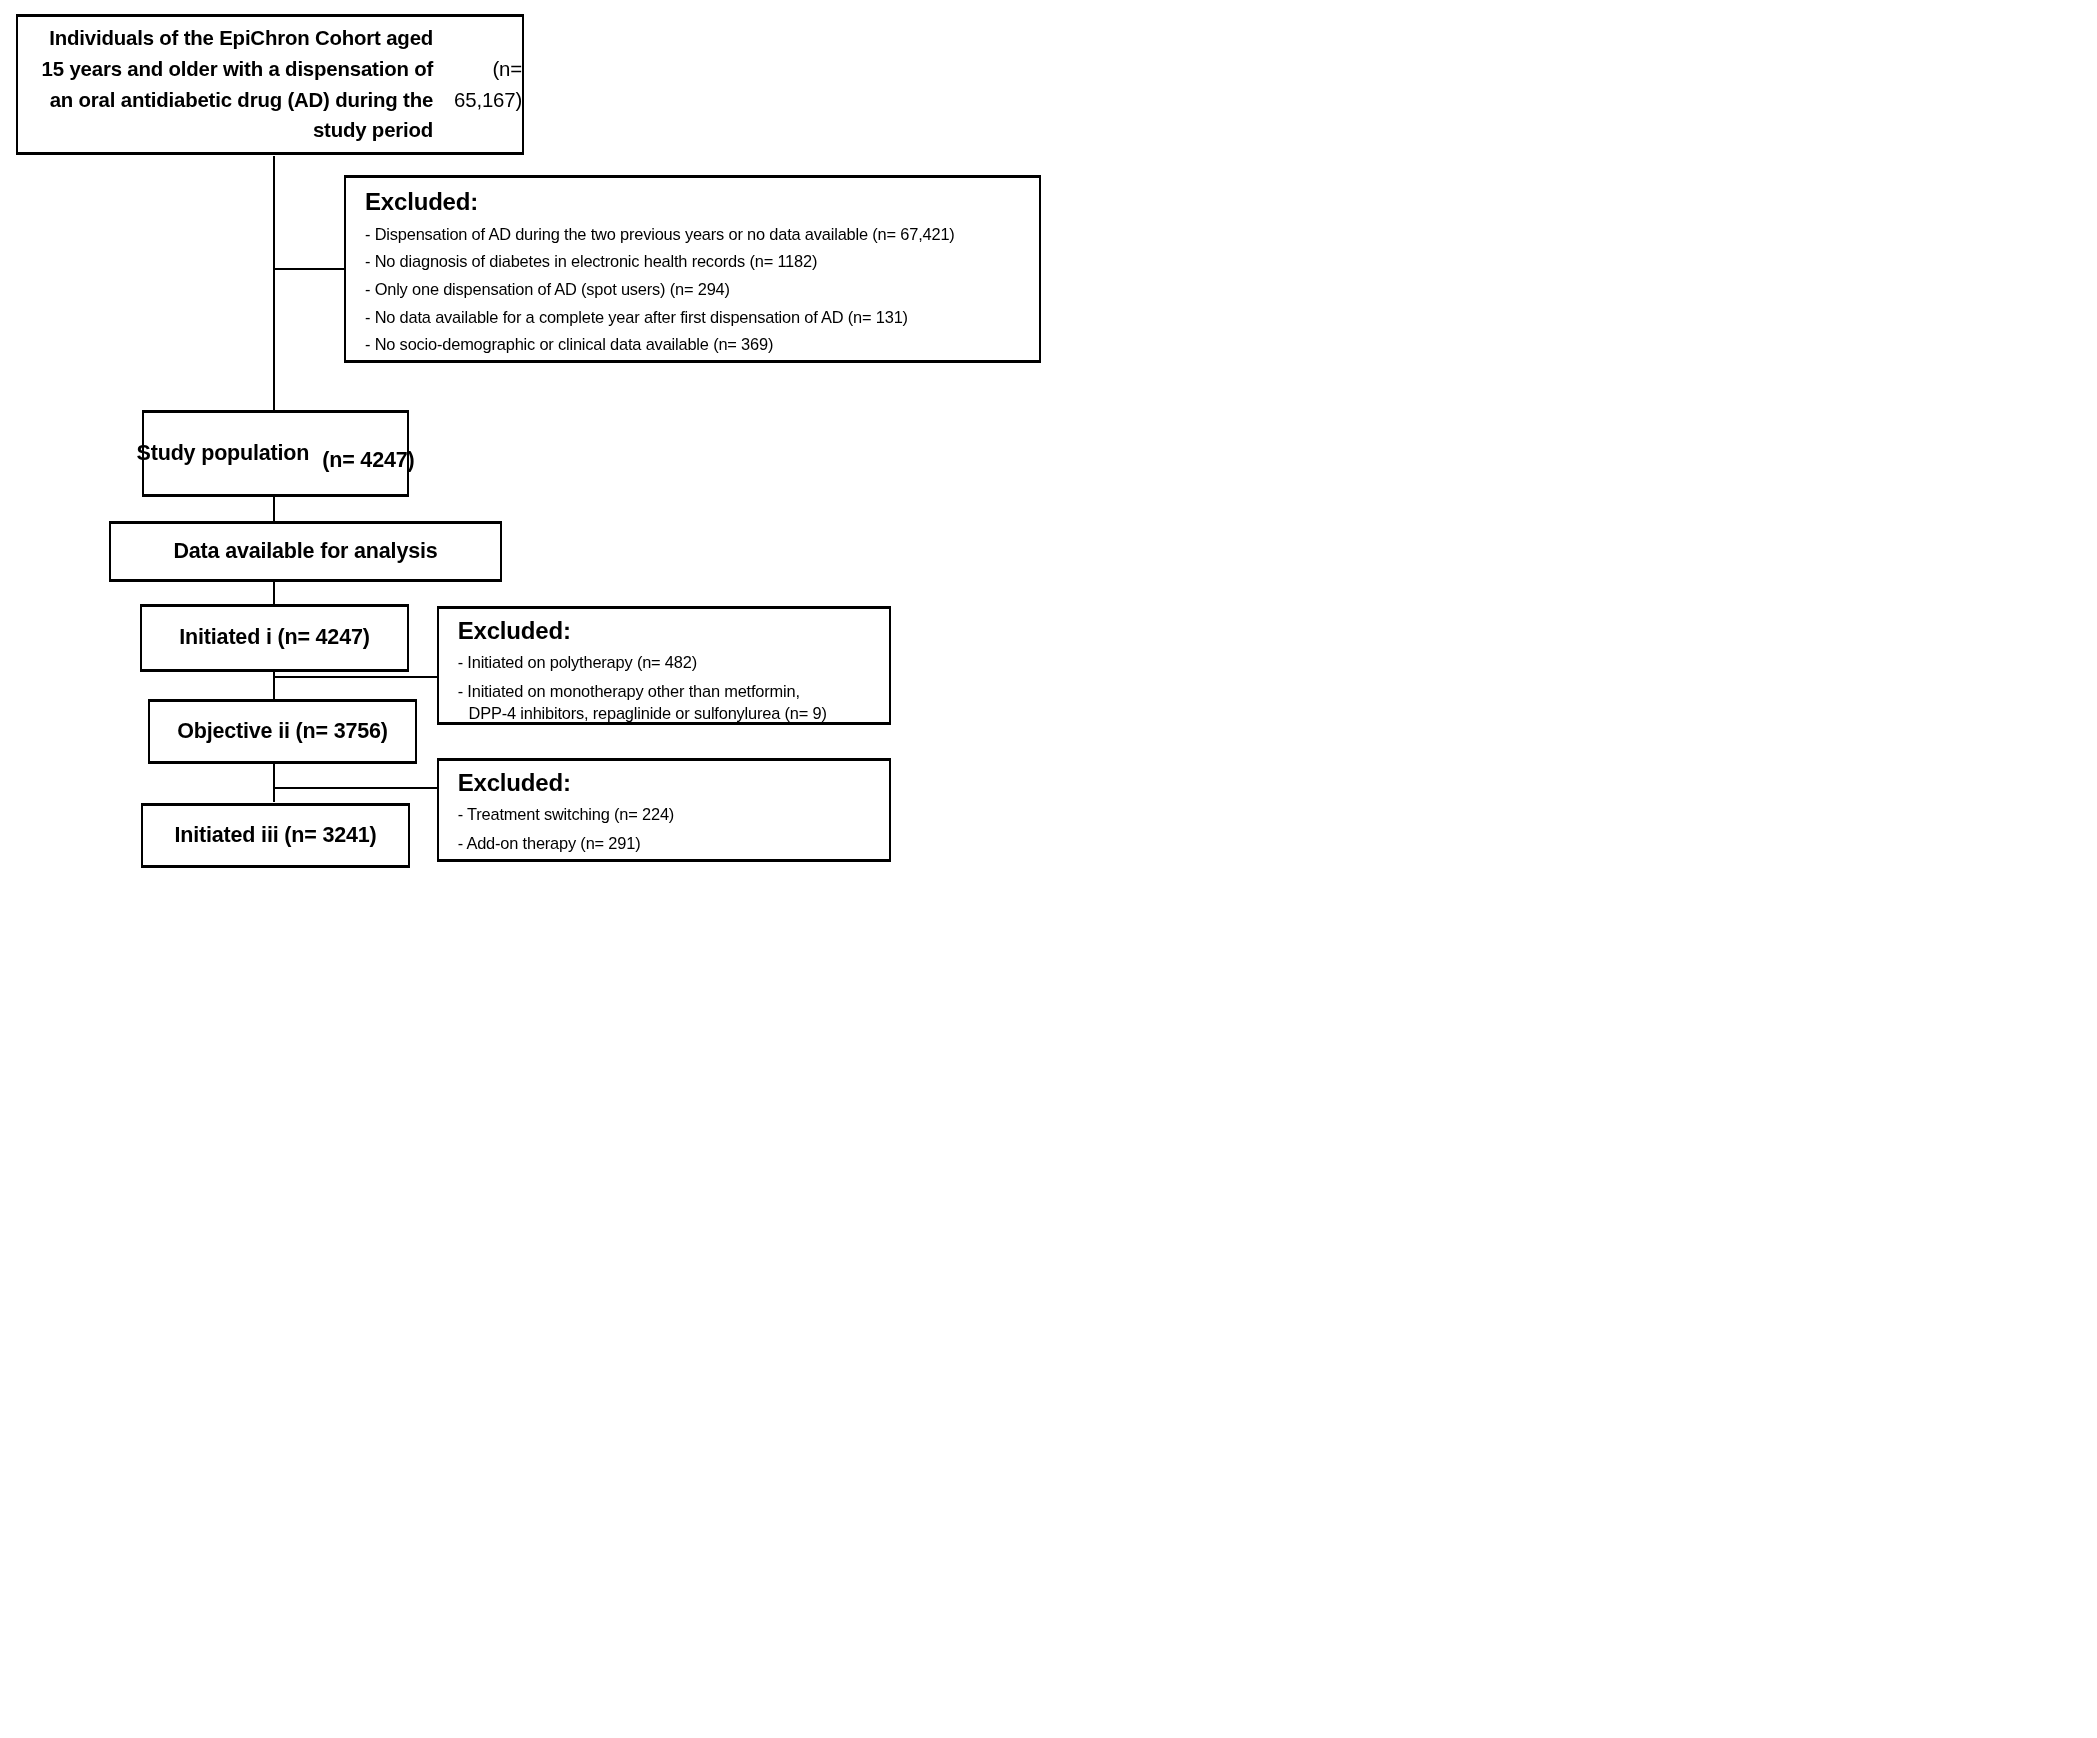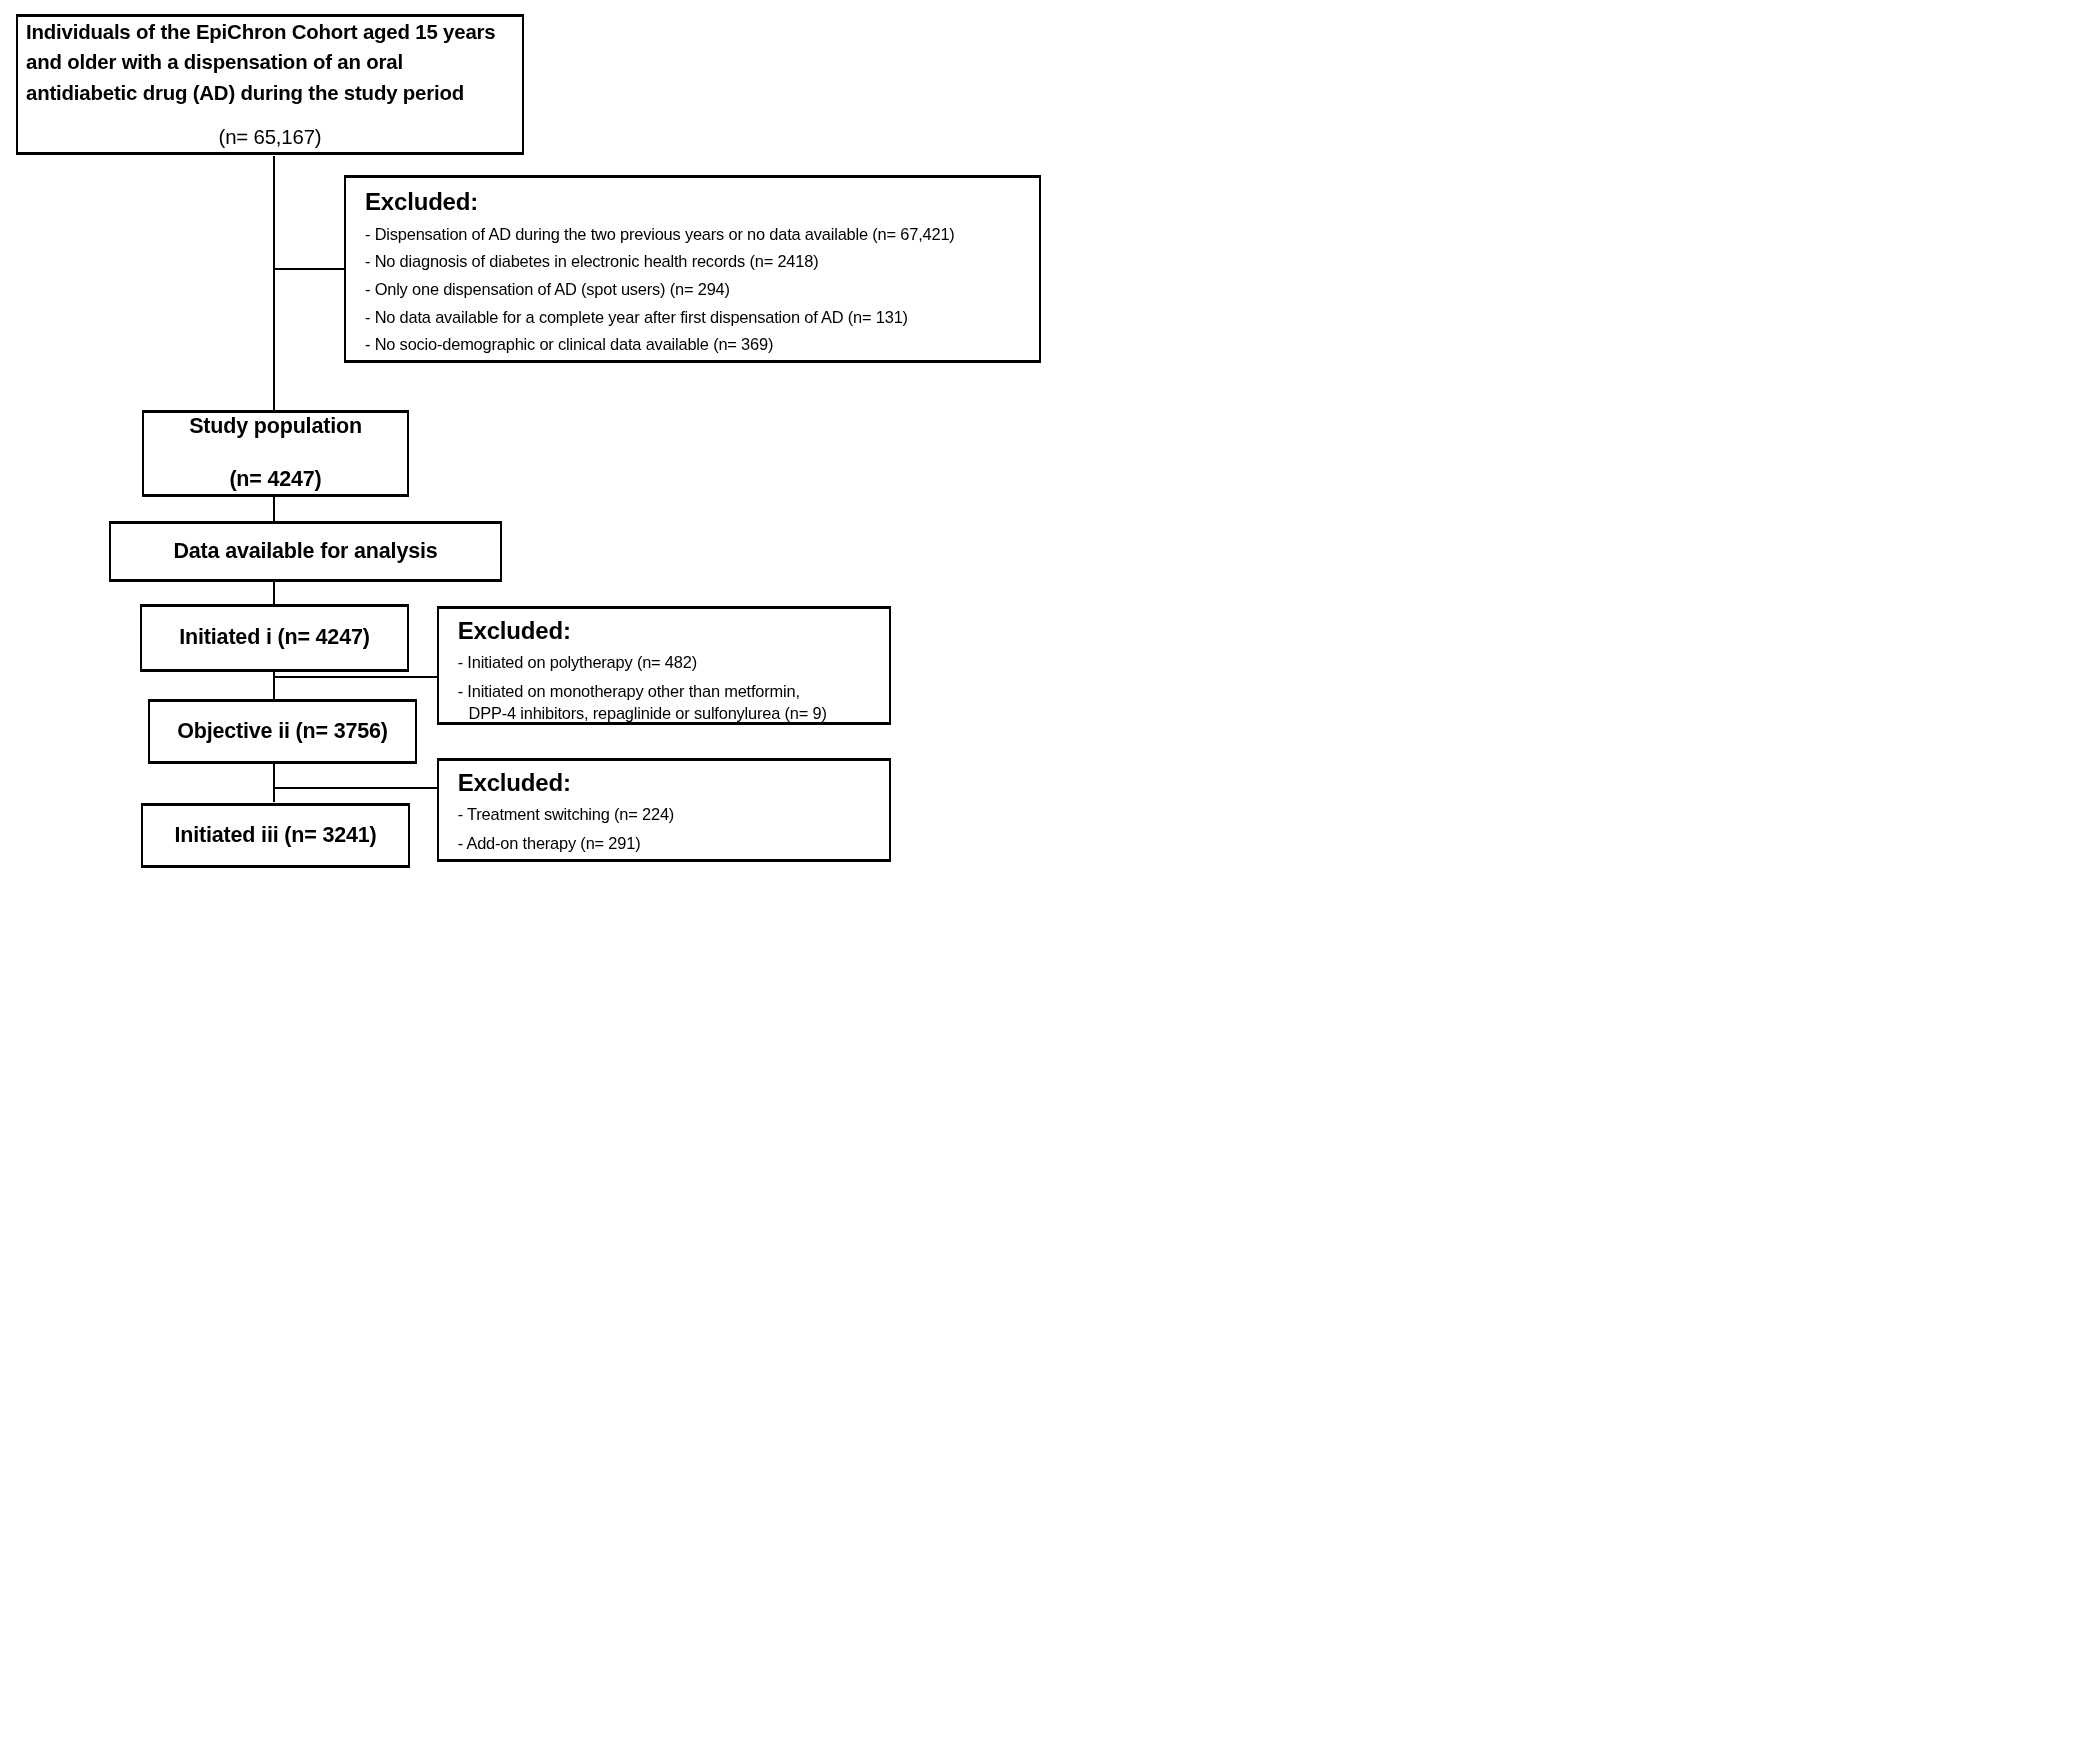--- a/index.html
+++ b/index.html
@@ -19,24 +19,23 @@
   .box {
     position: absolute;
     background: #ffffff;
     border: 2.3px solid #000000;
     border-top-width: 3.4px;
     border-bottom-width: 3.4px;
     box-sizing: border-box;
   }
   .cbox {
     display: flex;
-    flex-direction: column;
     align-items: center;
     justify-content: center;
-    text-align: left;
+    text-align: right;
     gap: 13px;
   }
   .top-box-text {
     font-weight: bold;
     font-size: 20.4px;
     line-height: 1.5;
     padding: 0 8px;
   }
   .top-box-n {
     font-weight: normal;
@@ -96,21 +95,21 @@
   <div class="connector" style="left:273px; top:787px; width:164px; height:2.3px;"></div>
 
   <div class="box cbox" style="left:16px; top:14px; width:508px; height:141px;">
     <div class="top-box-text">Individuals of the EpiChron Cohort aged 15 years and older with a dispensation of an oral antidiabetic drug (AD) during the study period</div>
     <div class="top-box-n">(n= 65,167)</div>
   </div>
 
   <div class="box hbox exc1 exc-pad-1" style="left:344px; top:175px; width:697px; height:188px;">
     <div class="exc-header">Excluded:</div>
     <div class="exc-item">- Dispensation of AD during the two previous years or no data available (n= 67,421)</div>
-    <div class="exc-item">- No diagnosis of diabetes in electronic health records (n= 2418)</div>
+    <div class="exc-item">- No diagnosis of diabetes in electronic health records (n= 1182)</div>
     <div class="exc-item">- Only one dispensation of AD (spot users) (n= 294)</div>
     <div class="exc-item">- No data available for a complete year after first dispensation of AD (n= 131)</div>
     <div class="exc-item">- No socio-demographic or clinical data available (n= 369)</div>
   </div>
 
   <div class="box cbox" style="left:142px; top:410px; width:267px; height:87px;">
     <div class="title-line title-bold">Study population</div>
     <div class="title-line title-n two-line-gap">(n= 4247)</div>
   </div>
 

